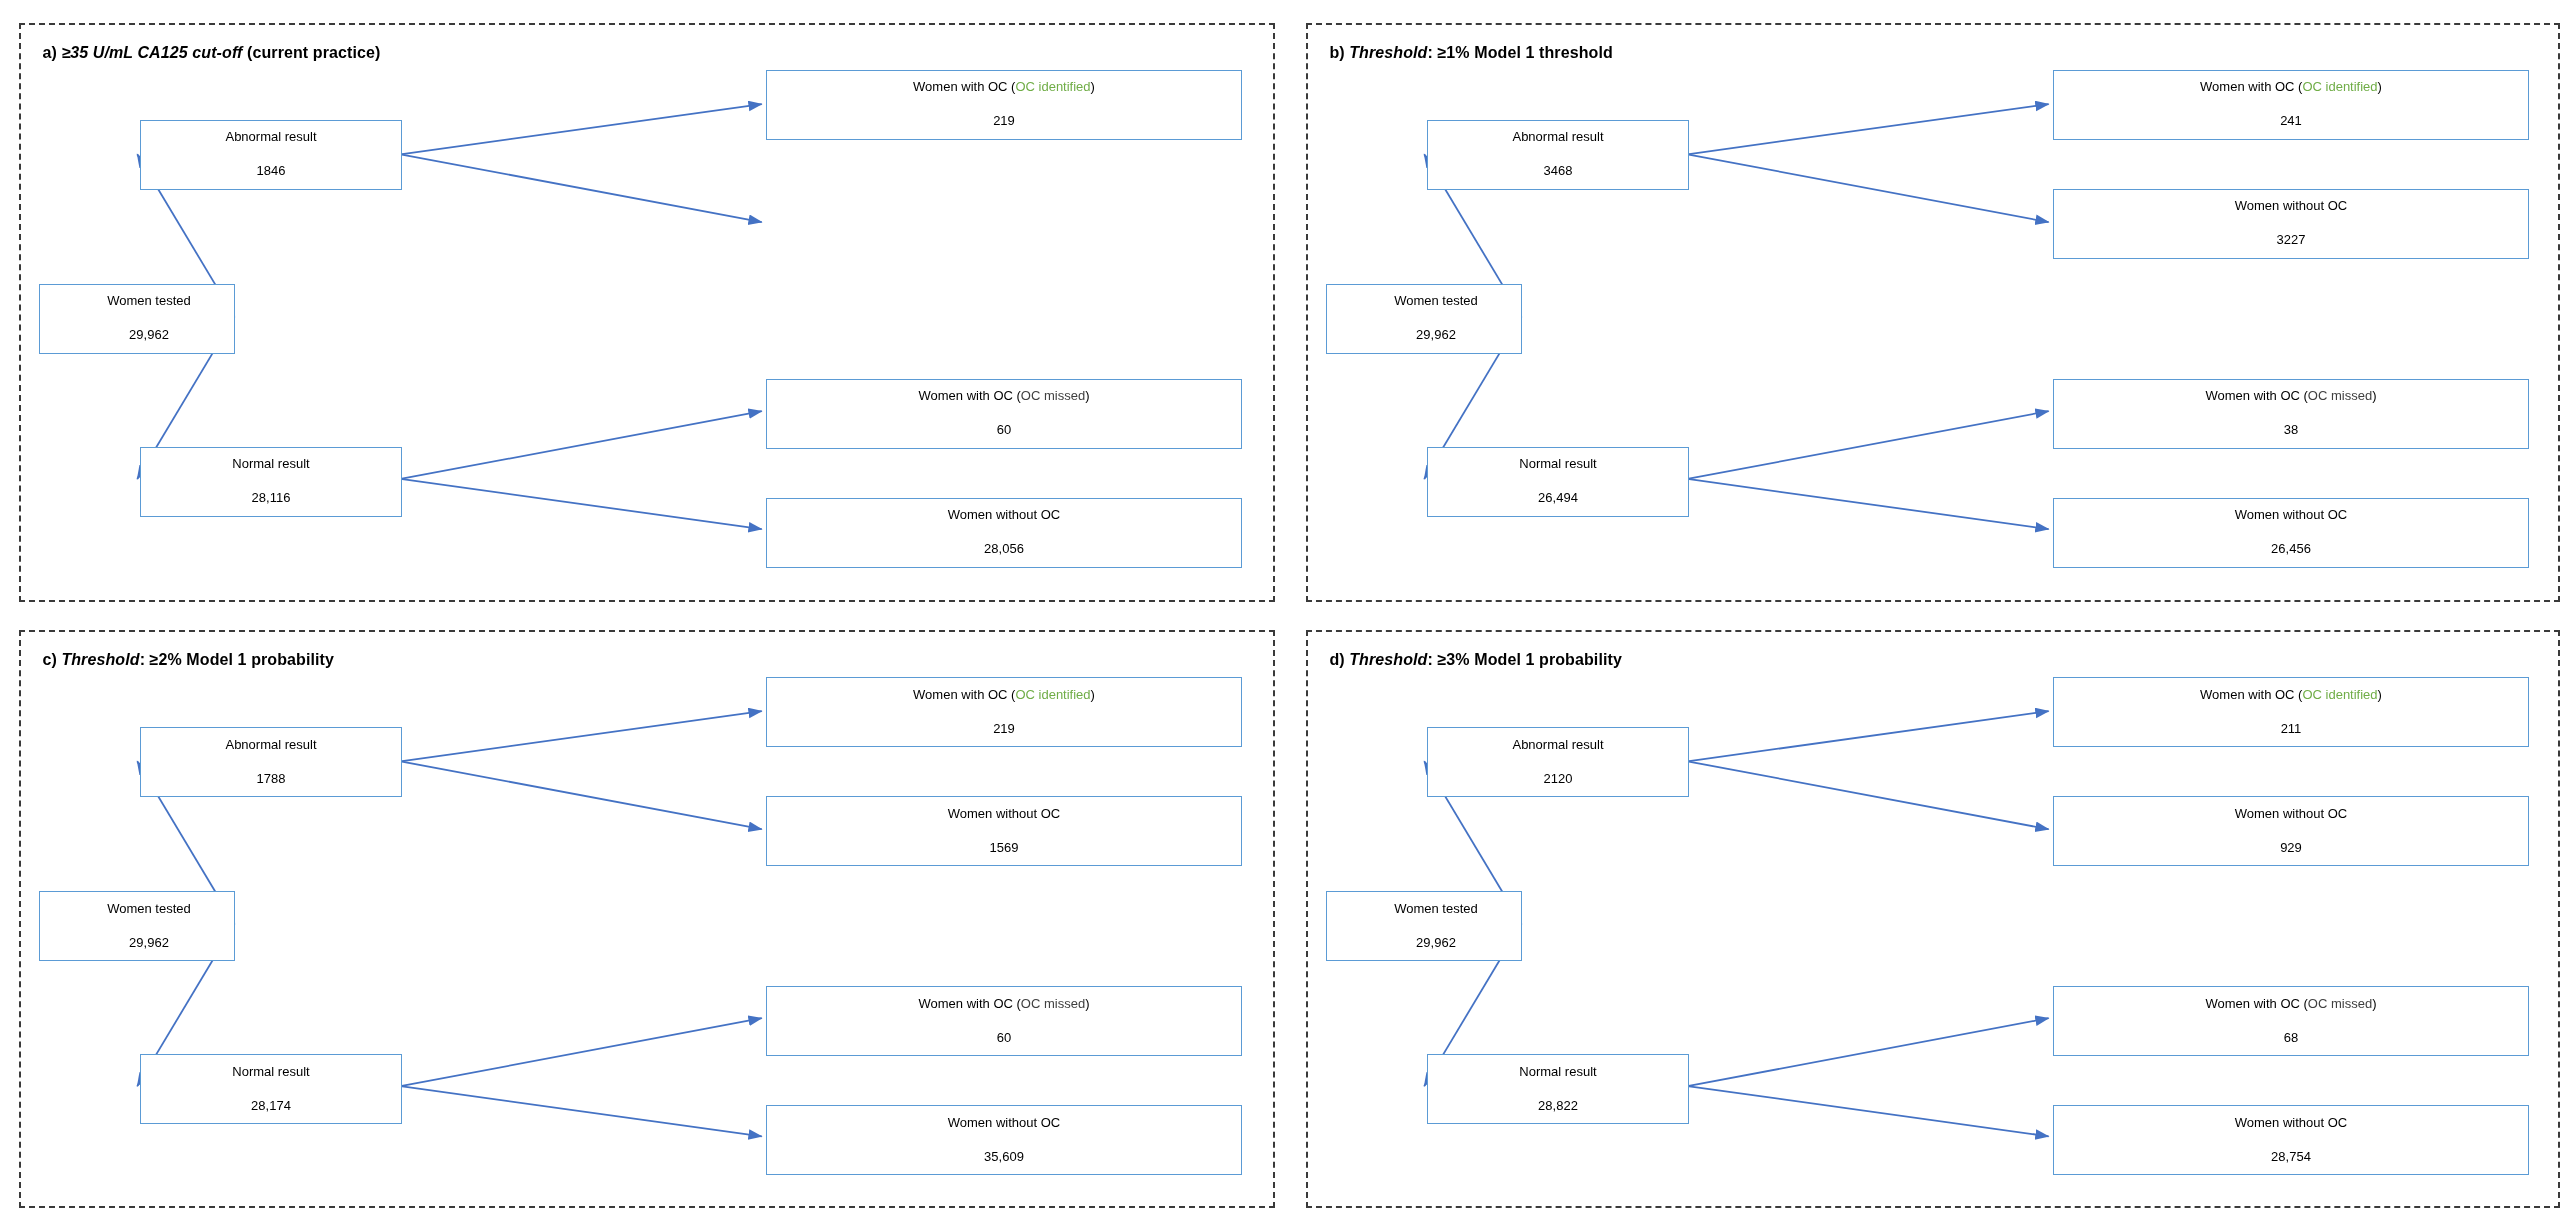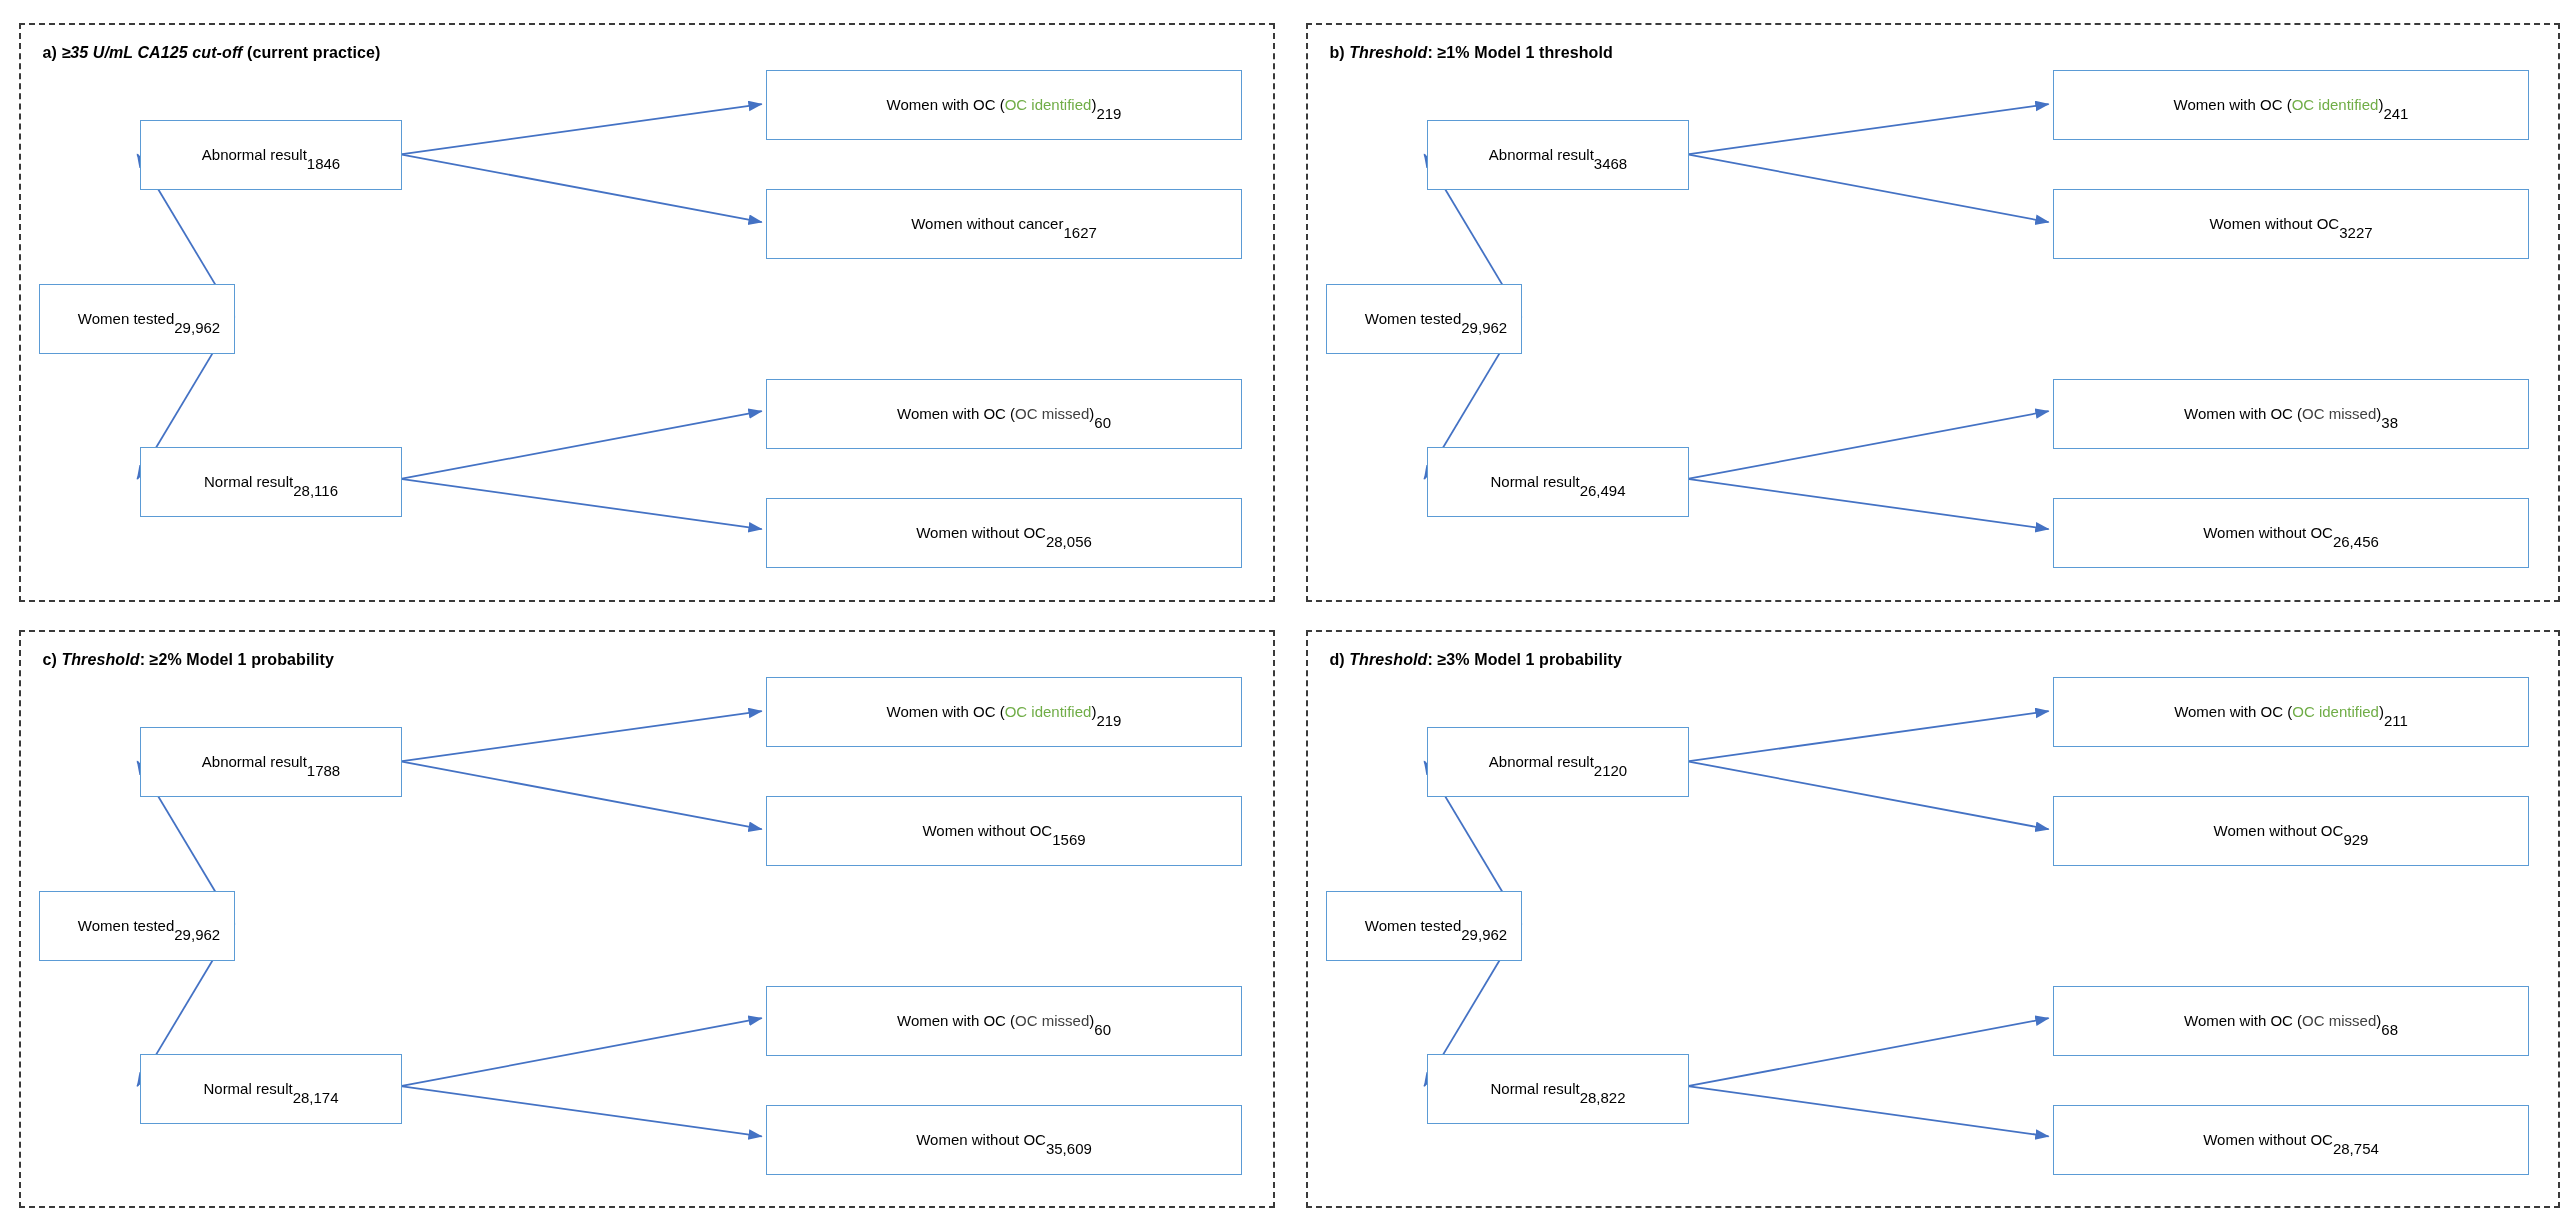--- a/index.html
+++ b/index.html
@@ -62,25 +62,25 @@
     overflow: visible;
     pointer-events: none;
   }
 
   .node {
     position: absolute;
     box-sizing: border-box;
     border: 1.8px solid #5B9BD5;
     background: #ffffff;
     display: flex;
-    flex-direction: row;
+    flex-direction: column;
     align-items: center;
     justify-content: center;
     color: #000000;
-    font-size: 15px;
+    font-size: 13px;
     line-height: 1.28;
     text-align: center;
   }
   .node .line1 { white-space: nowrap; }
   .node .line2 { white-space: nowrap; margin-top: 17px; }
 
   .hl-green { color: #70AD47; }
   .hl-red   { color: #404040; }
 
   
@@ -117,24 +117,20 @@
           <div class="line2">1846</div>
         </div>
         <div class="node n-mid" style="left: 119px; top: 422px; width: 262px; height: 70px;">
           <div class="line1"><span>Normal result</span></div>
           <div class="line2">28,116</div>
         </div>
         <div class="node n-leaf" style="left: 745px; top: 45px; width: 476px; height: 70px;">
           <div class="line1"><span>Women with OC (</span><span class="hl-green">OC identified</span><span>)</span></div>
           <div class="line2">219</div>
         </div>
-        <div class="node n-leaf" style="left: 745px; top: 164px; width: 476px; height: 70px;">
-          <div class="line1"><span>Women without cancer</span></div>
-          <div class="line2">1627</div>
-        </div>
         <div class="node n-leaf" style="left: 745px; top: 354px; width: 476px; height: 70px;">
           <div class="line1"><span>Women with OC (</span><span class="hl-red">OC missed</span><span>)</span></div>
           <div class="line2">60</div>
         </div>
         <div class="node n-leaf" style="left: 745px; top: 473px; width: 476px; height: 70px;">
           <div class="line1"><span>Women without OC</span></div>
           <div class="line2">28,056</div>
         </div>
       </div>
     </div>

